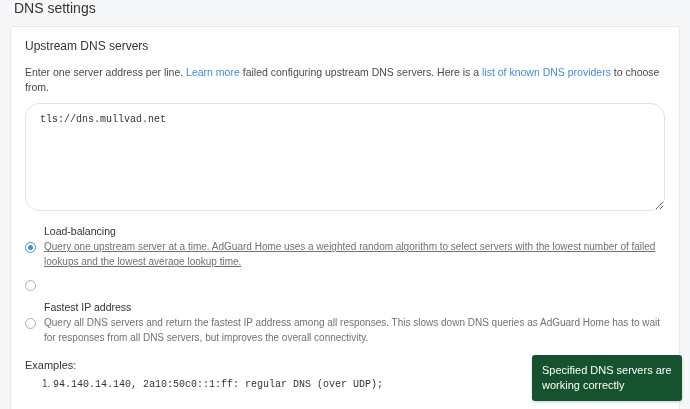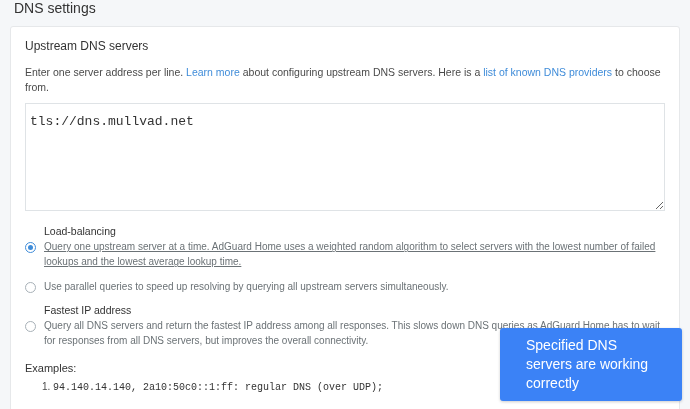--- a/index.html
+++ b/index.html
@@ -42,24 +42,24 @@
   }
   a.link {
     color: #3f8cd9;
     text-decoration: none;
   }
   textarea.dns-box {
     width: 100%;
     box-sizing: border-box;
     height: 108px;
     border: 1px solid #dfe3e6;
-    border-radius: 0;
-    padding: 8px 4px;
+    border-radius: 14px;
+    padding: 8px 14px;
     font-family: "Liberation Mono", monospace;
-    font-size: 13px;
+    font-size: 10px;
     color: #333;
     resize: vertical;
     outline: none;
     line-height: 1.5;
   }
 
   .radio-group { margin-top: 12px; }
   .radio-row {
     display: flex;
     align-items: center;
@@ -122,57 +122,56 @@
     font-family: "Liberation Mono", monospace;
     font-size: 10px;
     color: #333;
   }
 
   .toast {
     position: absolute;
     right: 8px;
     bottom: 8px;
     width: 130px;
-    background: #3b82f6;
+    background: #14532d;
     color: #ffffff;
-    font-size: 14px;
+    font-size: 11px;
     line-height: 1.35;
-    padding: 8px 26px;
+    padding: 8px 10px;
     border-radius: 3px;
     box-shadow: 0 1px 3px rgba(0,0,0,0.2);
   }
 </style>
 </head>
 <body>
 
 <div class="page-title">DNS settings</div>
 
 <div class="card">
   <div class="card-title">Upstream DNS servers</div>
 
   <div class="desc">
-    <span>Enter one server address per line. </span><a class="link" href="#">Learn more</a><span> about configuring upstream DNS servers. Here is a </span><a class="link" href="#">list of known DNS providers</a><span> to choose from.</span>
+    <span>Enter one server address per line. </span><a class="link" href="#">Learn more</a><span> failed configuring upstream DNS servers. Here is a </span><a class="link" href="#">list of known DNS providers</a><span> to choose from.</span>
   </div>
 
   <textarea class="dns-box" placeholder="Enter one server address per line" style="">tls://dns.mullvad.net</textarea>
 
   <div class="radio-group">
 
     <div class="radio-row">
       <span class="radio-mark checked"></span>
       <span class="radio-text">
         <span class="radio-label" style="display:block;">Load-balancing</span>
         <span class="radio-desc" style="display:block;text-decoration:underline;">Query one upstream server at a time. AdGuard Home uses a weighted random algorithm to select servers with the lowest number of failed lookups and the lowest average lookup time.</span>
       </span>
     </div>
 
     <div class="radio-row">
       <span class="radio-mark"></span>
       <span class="radio-text">
-        <span class="radio-desc" style="display:block;">Use parallel queries to speed up resolving by querying all upstream servers simultaneously.</span>
       </span>
     </div>
 
     <div class="radio-row">
       <span class="radio-mark"></span>
       <span class="radio-text">
         <span class="radio-label" style="display:block;">Fastest IP address</span>
         <span class="radio-desc" style="display:block;">Query all DNS servers and return the fastest IP address among all responses. This slows down DNS queries as AdGuard Home has to wait for responses from all DNS servers, but improves the overall connectivity.</span>
       </span>
     </div>

